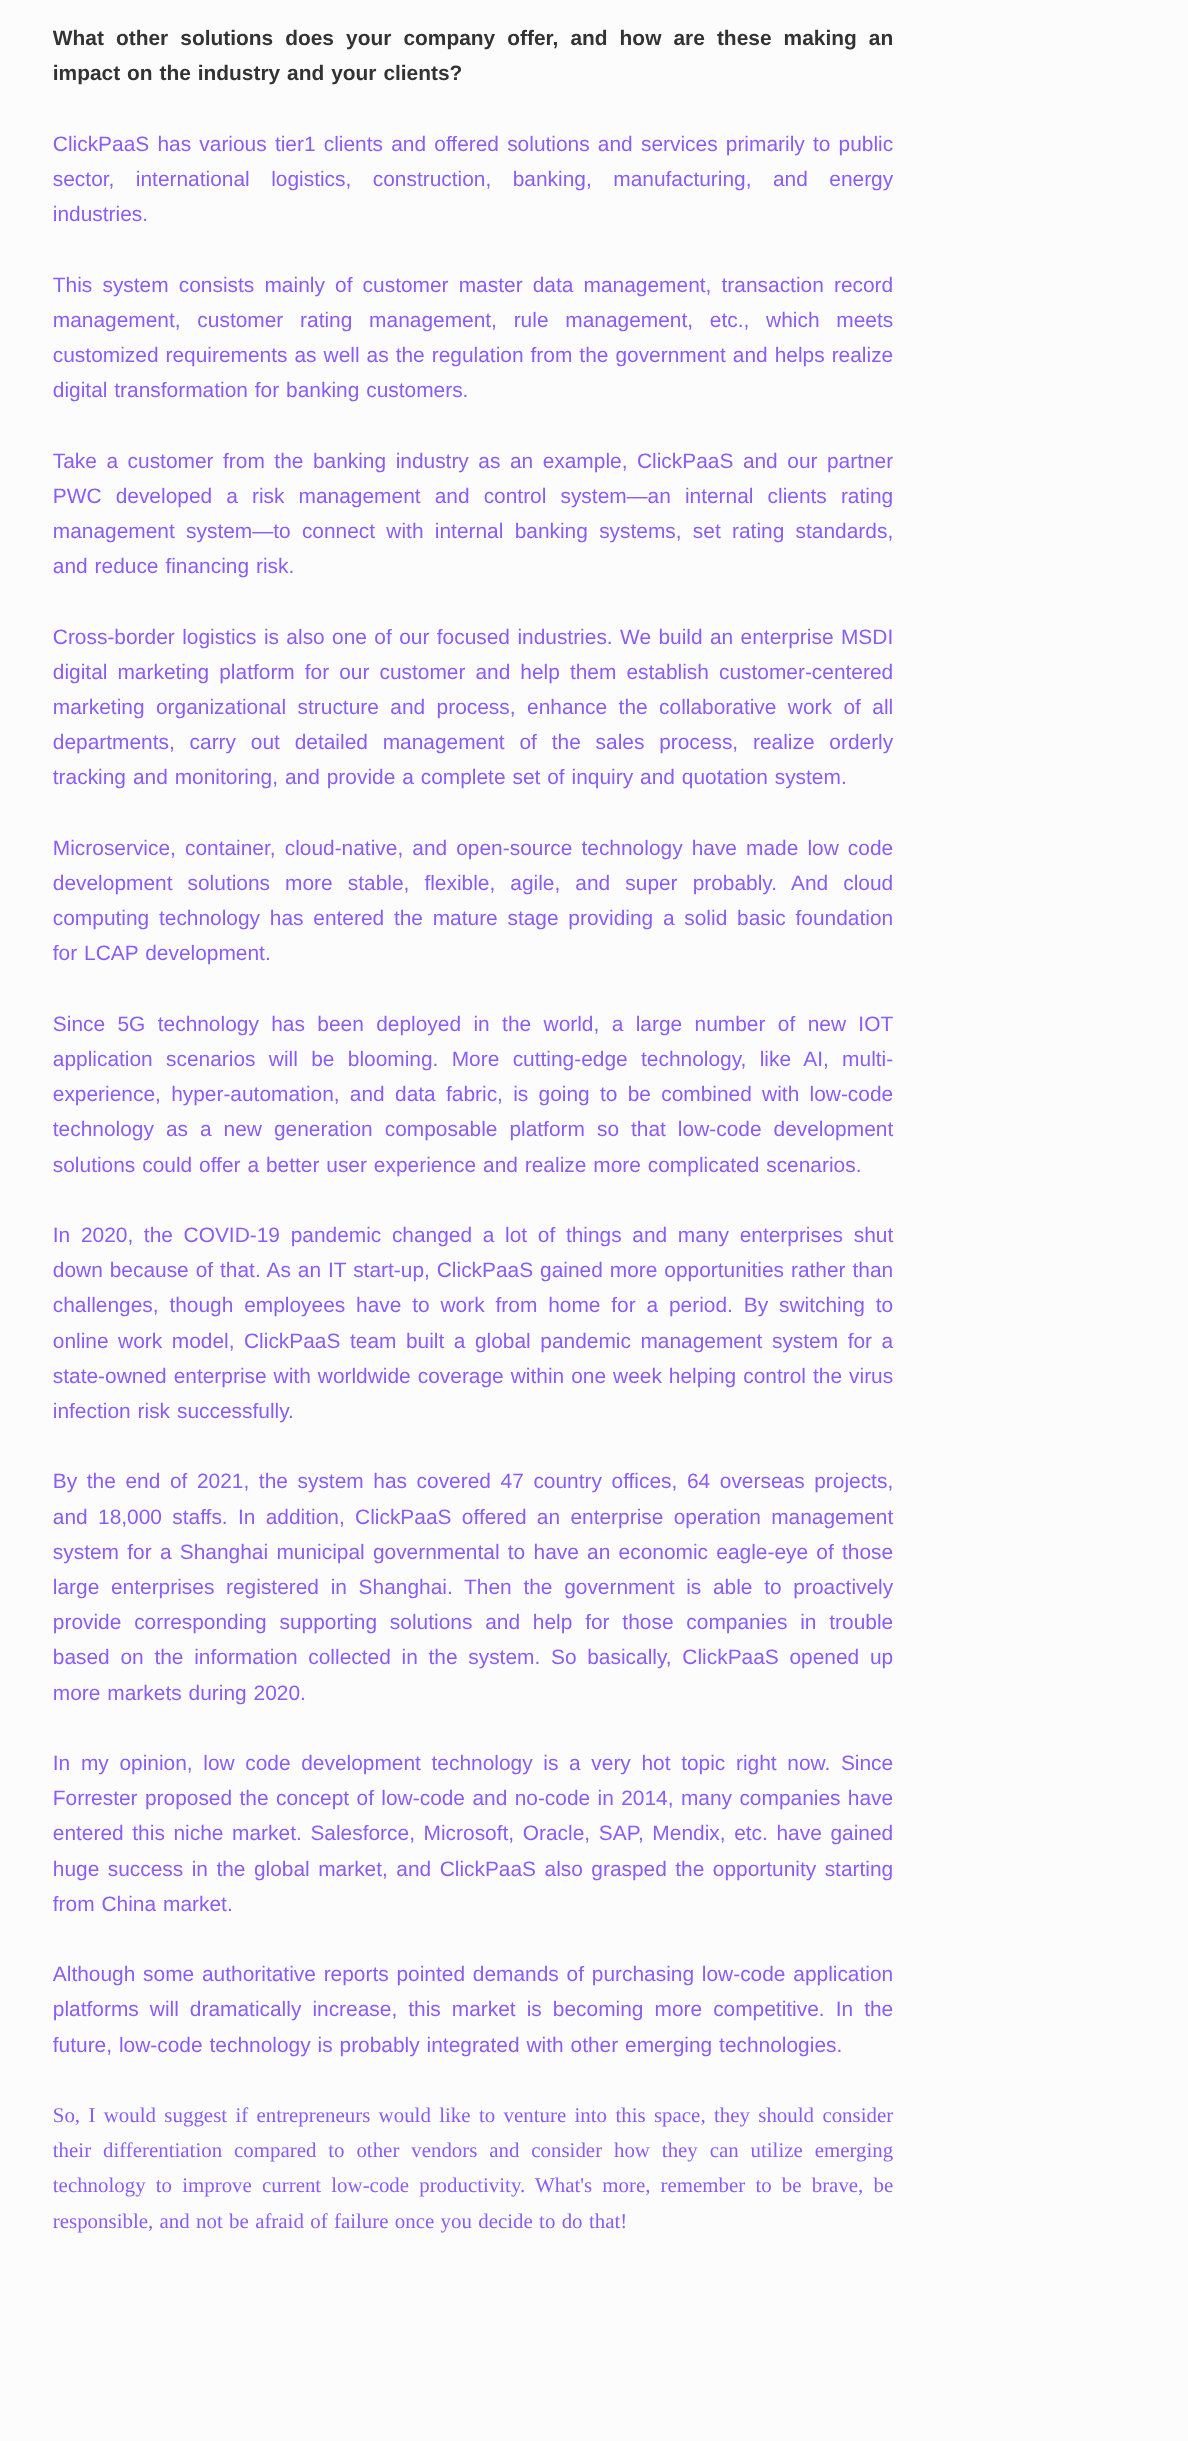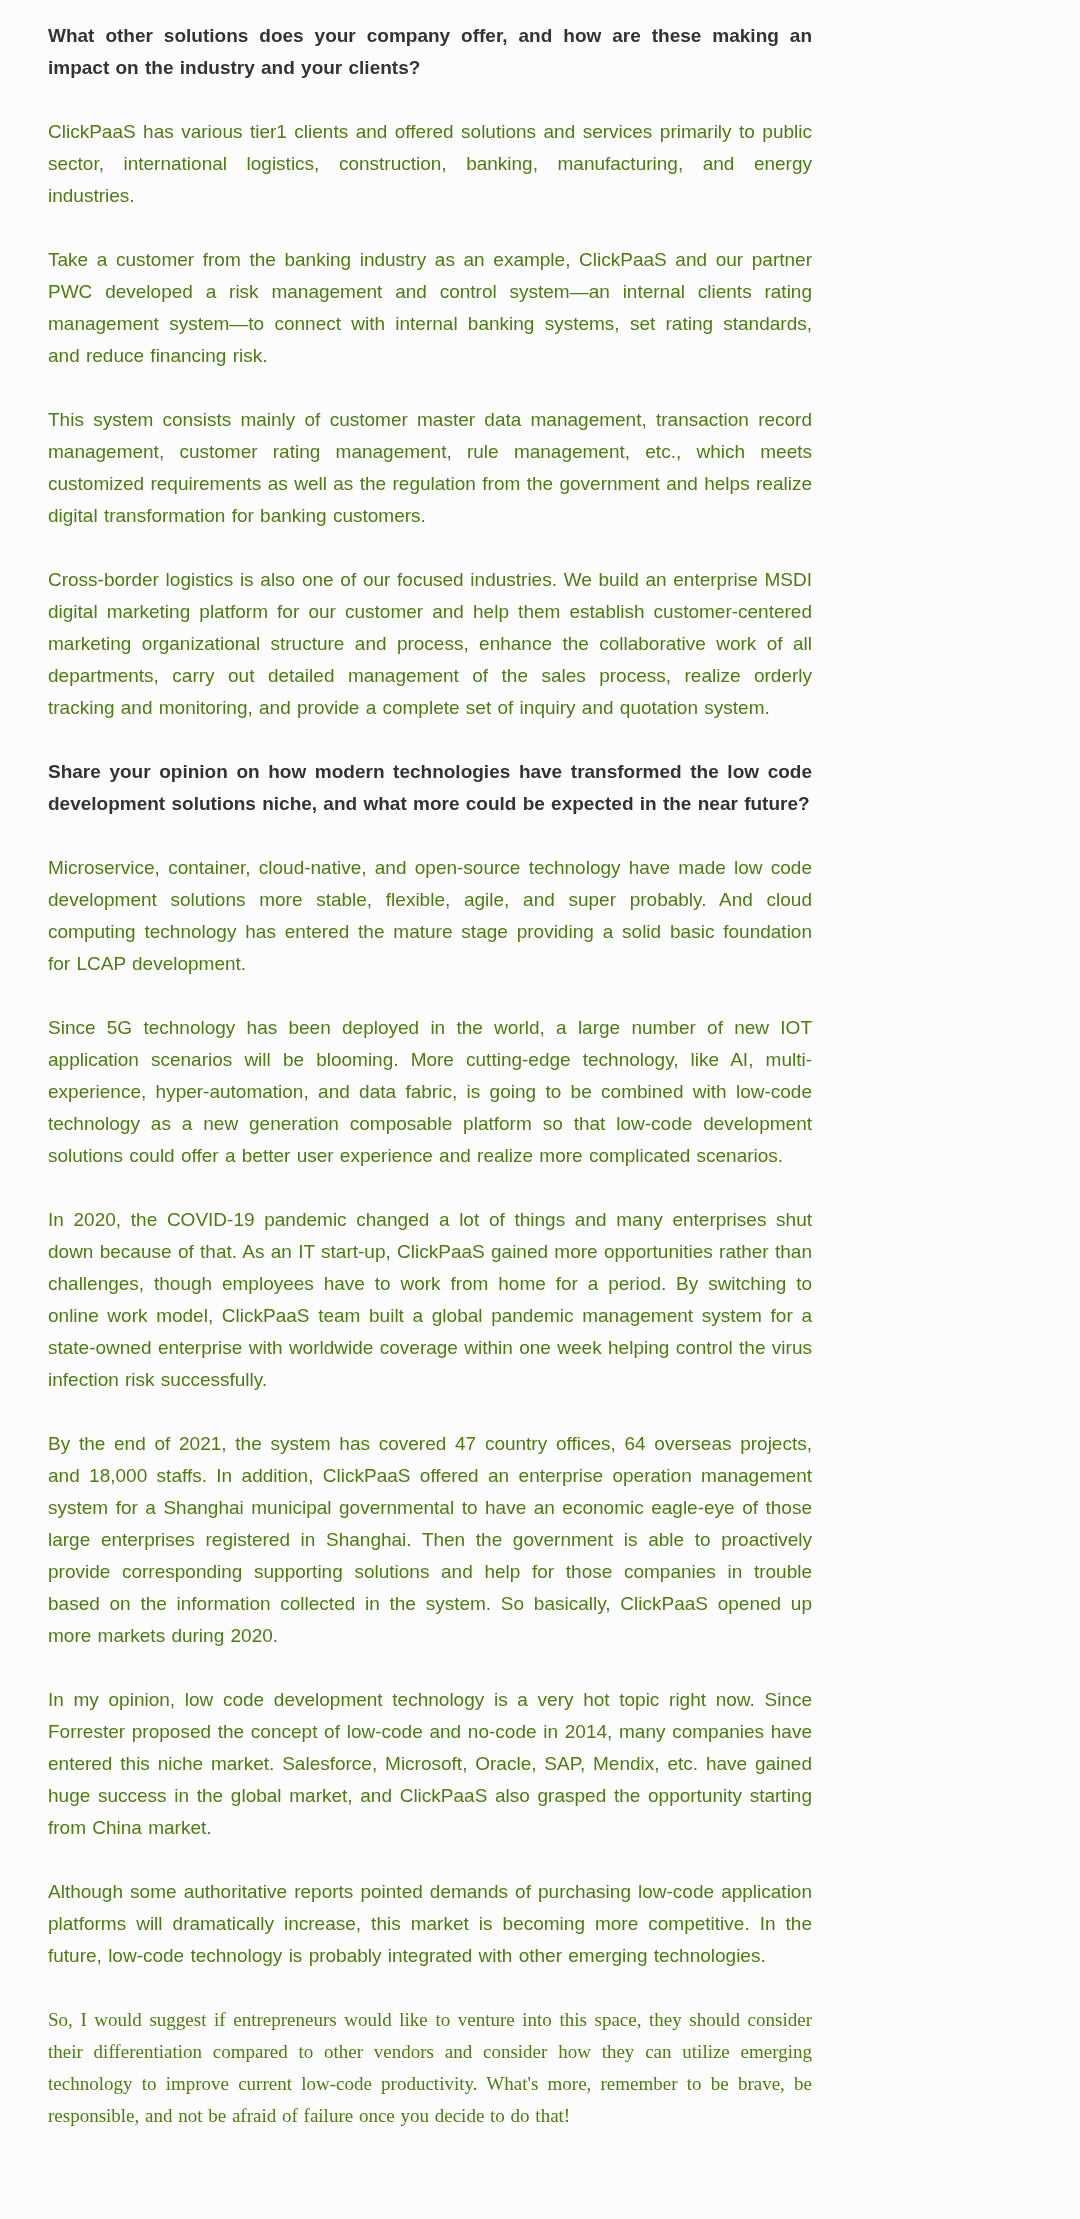--- a/index.html
+++ b/index.html
@@ -17,42 +17,41 @@
     box-sizing: border-box;
     width: 860px;
     padding: 20px 48px 24px 48px;
   }
   .doc p {
     margin: 0 0 32px 0;
     font-size: 19px;
     line-height: 32px;
     text-align: justify;
     text-justify: inter-word;
-    color: #4d7c0f;
+    color: #8b5cf6;
     word-spacing: 1px;
   }
   .doc p.q {
     font-weight: bold;
     color: #333333;
   }
   .doc p:last-child {
     margin-bottom: 0;
     font-family: Liberation Serif, serif;
   }
 </style>
 </head>
 <body>
 
 <div class="doc">
   <p class="q">What other solutions does your company offer, and how are these making an impact on the industry and your clients?</p>
   <p class="a">ClickPaaS has various tier1 clients and offered solutions and services primarily to public sector, international logistics, construction, banking, manufacturing, and energy industries.</p>
+  <p class="a">This system consists mainly of customer master data management, transaction record management, customer rating management, rule management, etc., which meets customized requirements as well as the regulation from the government and helps realize digital transformation for banking customers.</p>
   <p class="a">Take a customer from the banking industry as an example, ClickPaaS and our partner PWC developed a risk management and control system—an internal clients rating management system—to connect with internal banking systems, set rating standards, and reduce financing risk.</p>
-  <p class="a">This system consists mainly of customer master data management, transaction record management, customer rating management, rule management, etc., which meets customized requirements as well as the regulation from the government and helps realize digital transformation for banking customers.</p>
   <p class="a">Cross-border logistics is also one of our focused industries. We build an enterprise MSDI digital marketing platform for our customer and help them establish customer-centered marketing organizational structure and process, enhance the collaborative work of all departments, carry out detailed management of the sales process, realize orderly tracking and monitoring, and provide a complete set of inquiry and quotation system.</p>
-  <p class="q">Share your opinion on how modern technologies have transformed the low code development solutions niche, and what more could be expected in the near future?</p>
   <p class="a">Microservice, container, cloud-native, and open-source technology have made low code development solutions more stable, flexible, agile, and super probably. And cloud computing technology has entered the mature stage providing a solid basic foundation for LCAP development.</p>
   <p class="a">Since 5G technology has been deployed in the world, a large number of new IOT application scenarios will be blooming. More cutting-edge technology, like AI, multi-experience, hyper-automation, and data fabric, is going to be combined with low-code technology as a new generation composable platform so that low-code development solutions could offer a better user experience and realize more complicated scenarios.</p>
   <p class="a">In 2020, the COVID-19 pandemic changed a lot of things and many enterprises shut down because of that. As an IT start-up, ClickPaaS gained more opportunities rather than challenges, though employees have to work from home for a period. By switching to online work model, ClickPaaS team built a global pandemic management system for a state-owned enterprise with worldwide coverage within one week helping control the virus infection risk successfully.</p>
   <p class="a">By the end of 2021, the system has covered 47 country offices, 64 overseas projects, and 18,000 staffs. In addition, ClickPaaS offered an enterprise operation management system for a Shanghai municipal governmental to have an economic eagle-eye of those large enterprises registered in Shanghai. Then the government is able to proactively provide corresponding supporting solutions and help for those companies in trouble based on the information collected in the system. So basically, ClickPaaS opened up more markets during 2020.</p>
   <p class="a">In my opinion, low code development technology is a very hot topic right now. Since Forrester proposed the concept of low-code and no-code in 2014, many companies have entered this niche market. Salesforce, Microsoft, Oracle, SAP, Mendix, etc. have gained huge success in the global market, and ClickPaaS also grasped the opportunity starting from China market.</p>
   <p class="a">Although some authoritative reports pointed demands of purchasing low-code application platforms will dramatically increase, this market is becoming more competitive. In the future, low-code technology is probably integrated with other emerging technologies.</p>
   <p class="a">So, I would suggest if entrepreneurs would like to venture into this space, they should consider their differentiation compared to other vendors and consider how they can utilize emerging technology to improve current low-code productivity. What's more, remember to be brave, be responsible, and not be afraid of failure once you decide to do that!</p>
 </div>
 
 </body></html>

